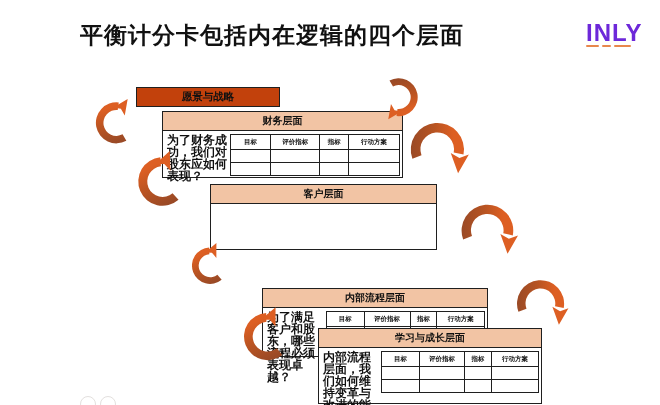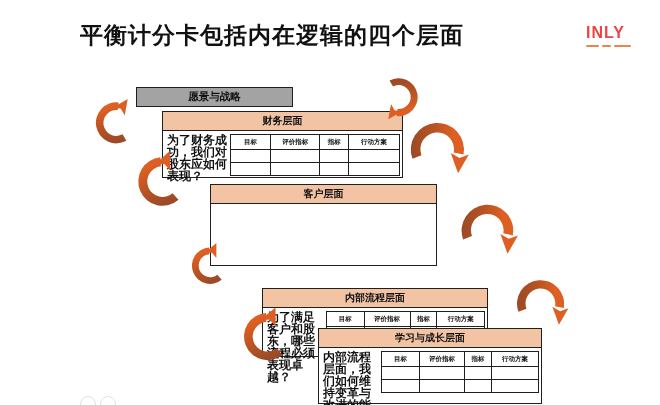--- a/index.html
+++ b/index.html
@@ -7,30 +7,30 @@
     position:relative;width:660px;height:405px;background:#ffffff;
     font-family:"Liberation Sans","DejaVu Sans",sans-serif;overflow:hidden;
   }
   
   .slide-title{
     position:absolute;left:80px;top:20px;width:510px;
     font-size:23px;font-weight:900;color:#111;letter-spacing:1px;
   }
   
   .logo{position:absolute;left:586px;top:22px;width:60px;text-align:left;}
-  .logo-text{font-size:16px;font-weight:900;color:#ef4444;letter-spacing:1px;font-style:normal;line-height:22px;}
+  .logo-text{font-size:24px;font-weight:900;color:#6d28d9;letter-spacing:1px;font-style:normal;line-height:22px;}
   .logo-tagline{display:flex;gap:3px;margin-top:1px;}
   .logo-tagline i{display:block;height:2px;background:#E8874C;border-radius:1px;}
   .logo-tagline i:nth-child(1){width:13px}
   .logo-tagline i:nth-child(2){width:9px}
   .logo-tagline i:nth-child(3){width:17px}
   
   .vision-box{
-    position:absolute;left:136px;top:87px;width:157px;height:20px;
-    background:#a3a3a3;border:1.5px solid #1F1F1F;box-sizing:border-box;
+    position:absolute;left:136px;top:87px;width:144px;height:20px;
+    background:#c2410c;border:1.5px solid #1F1F1F;box-sizing:border-box;
     display:flex;align-items:center;justify-content:center;
     font-size:10.5px;font-weight:bold;color:#111;
   }
   
   .panel{
     position:absolute;background:#fff;border:1.4px solid #1F1F1F;box-sizing:border-box;
     display:flex;flex-direction:column;
   }
   .panel-header{
     flex:0 0 16px;background:#F2C4A4;border-bottom:1.4px solid #1F1F1F;
@@ -122,21 +122,21 @@
               <td></td>
               <td></td>
               <td></td>
               <td></td>
             </tr>
         </tbody>
       </table>
     </div>
   </div>
 
-  <div class="panel" style="left:210px;top:184px;width:227px;height:82px;">
+  <div class="panel" style="left:210px;top:184px;width:227px;height:66px;">
     <div class="panel-header">客户层面</div>
   </div>
 
   <div class="panel" style="left:262px;top:252px;width:226px;height:69px;margin-top:36px;">
     <div class="panel-header">内部流程层面</div>
     <div class="panel-body">
       <div class="panel-question">为了满足客户和股东，哪些流程必须表现卓越？</div>
       <table class="bsc-table">
         <thead>
             <tr>

